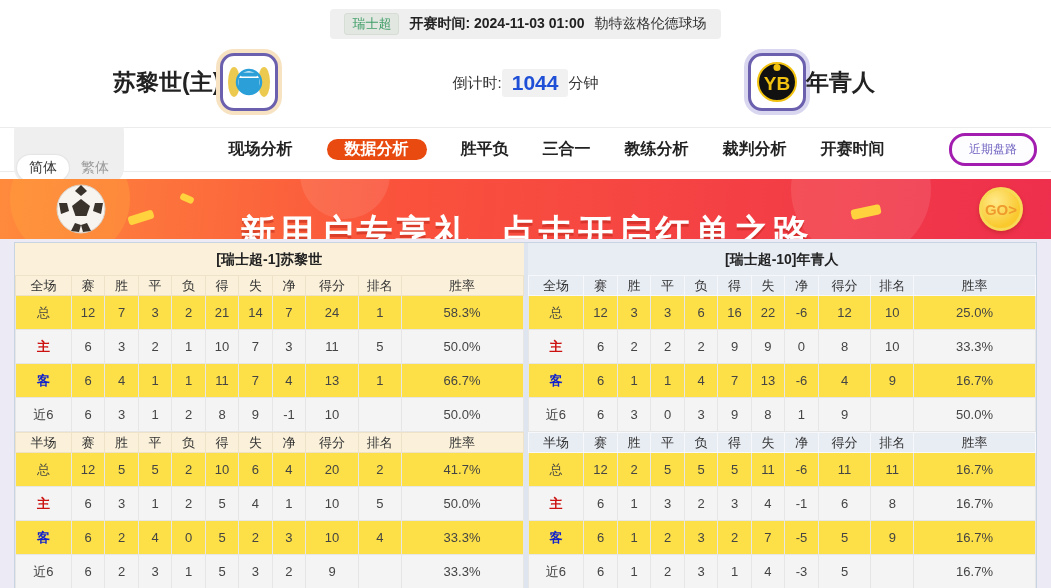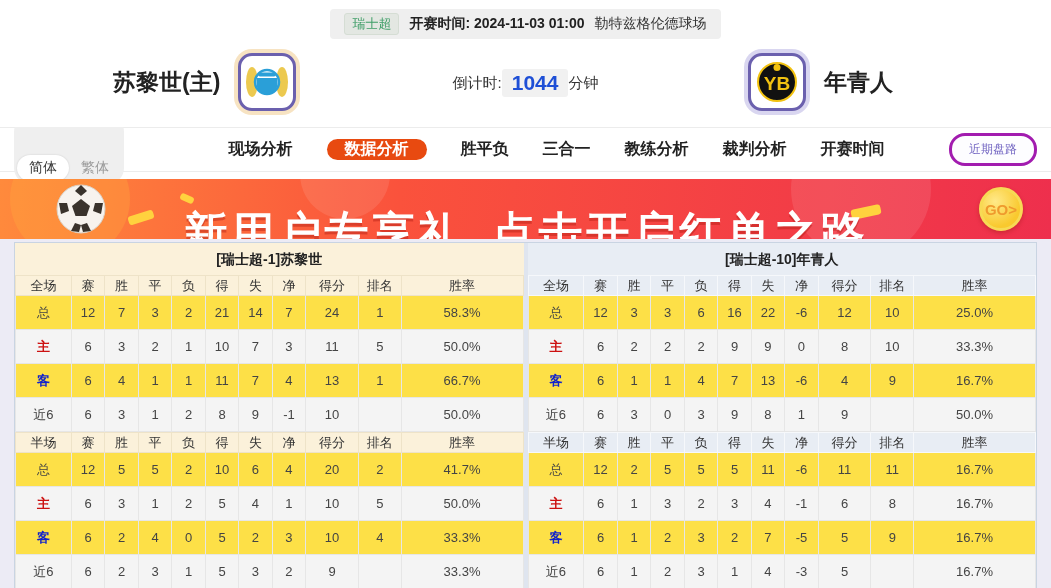--- a/index.html
+++ b/index.html
@@ -11,21 +11,21 @@
   .info-bar-wrap { display:flex; justify-content:center; padding-top:9px; background:#fff; }
   .info-bar { display:flex; align-items:center; gap:10px; background:#efefef; border-radius:4px;
     padding:4px 14px; font-size:14px; }
   .league-chip { color:#3f9e68; background:#e3e7e2; border:1px solid #d5ddd4; border-radius:3px;
     padding:1px 7px; font-size:13px; }
   .kickoff { font-weight:bold; color:#222; }
   .venue { color:#333; }
 
   
   .teams-row { position:relative; height:88px; background:#fff; }
-  .team { position:absolute; top:14px; display:flex; align-items:center; gap:18px; }
+  .team { position:absolute; top:14px; display:flex; align-items:center; }
   .team.home { left:113px; }
   .team.away { left:748px; }
   .team-name { font-size:23px; font-weight:bold; color:#222; }
   .logo-box { width:58px; height:58px; border:3px solid #6b60ae; border-radius:14px; background:#fff;
     display:flex; align-items:center; justify-content:center; }
   .logo-box.home-ring { box-shadow:0 0 0 4px #f7e3c2; }
   .logo-box.away-ring { box-shadow:0 0 0 4px #d9d6f0; }
   .countdown { position:absolute; left:0; right:0; top:30px; display:flex; justify-content:center;
     align-items:center; gap:0; font-size:15px; color:#333; }
   .countdown .num { background:#f1f1f1; color:#1e4fd6; font-weight:bold; font-size:21px;
@@ -45,21 +45,21 @@
 
   
   .banner { position:relative; height:60px; margin-top:7px;
     background:linear-gradient(95deg,#ff8a3c 0%,#fa523c 38%,#ee2f4d 100%); overflow:hidden;
     display:flex; align-items:center; }
   .banner .bubble { position:absolute; border-radius:50%; background:rgba(255,255,255,.10); }
   .b1 { width:120px; height:120px; left:10px; top:-40px; background:rgba(255,170,60,.35)!important; }
   .b2 { width:90px; height:90px; left:300px; top:-50px; }
   .b3 { width:140px; height:140px; right:120px; top:-60px; }
   .ball { position:absolute; left:55px; top:4px; }
-  .banner-text { position:absolute; left:0; right:0; text-align:center; font-size:44px; font-weight:900;
+  .banner-text { position:absolute; left:0; right:0; text-align:center; font-size:36px; font-weight:900;
     color:#fff; letter-spacing:3px; text-shadow:0 3px 0 rgba(180,30,20,.45); white-space:nowrap;margin-top:48px; }
   .banner-text .gap { display:inline-block; width:26px; }
   .confetti { position:absolute; background:#ffd23e; border-radius:3px; }
   .c1 { width:26px; height:9px; left:128px; top:34px; transform:rotate(-18deg); }
   .c2 { width:14px; height:7px; left:180px; top:16px; transform:rotate(24deg); }
   .c3 { width:30px; height:10px; right:170px; top:28px; transform:rotate(-12deg); }
   .go-btn { position:absolute; right:28px; top:8px; width:44px; height:44px; border-radius:50%;
     background:radial-gradient(circle at 35% 30%,#ffe988,#f9c92e 70%); border:3px solid #f7da55;
     display:flex; align-items:center; justify-content:center; font-weight:900; font-size:15px;
     color:#ef9a2d; box-shadow:0 2px 4px rgba(150,30,20,.4); }

